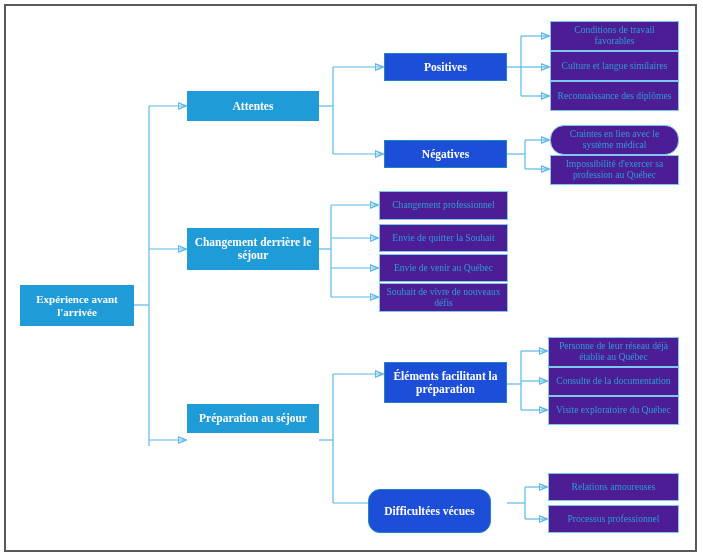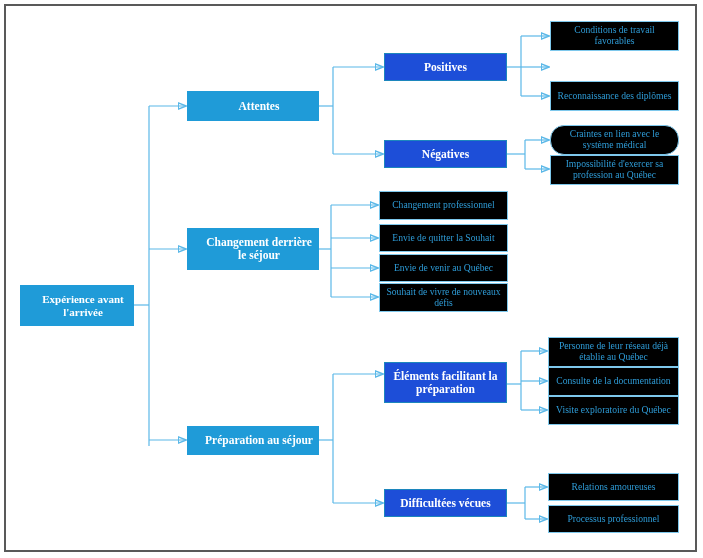--- a/index.html
+++ b/index.html
@@ -3,25 +3,25 @@
 <meta charset="utf-8">
 <style>
   html,body{margin:0;padding:0;background:#ffffff;}
   body{width:703px;height:558px;overflow:hidden;font-family:"Liberation Serif",serif;}
   #frame{position:absolute;left:4px;top:4px;width:693px;height:548px;
          border:2px solid #595959;background:#ffffff;box-sizing:border-box;}
   #canvas{position:absolute;left:0;top:0;width:689px;height:544px;}
   .node{position:absolute;box-sizing:border-box;display:flex;align-items:center;
         justify-content:center;text-align:center;line-height:1.12;}
   .lvl-main{background:#1F9BD8;border:1px solid #1F9BD8;color:#ffffff;
-            font-weight:bold;font-size:11.5px;padding-left:12px;}
+            font-weight:bold;font-size:11.5px;}
   .lvl-main.root{font-size:11px;}
   .lvl-sub{background:#1d4ed8;border:1px solid #1C86BD;color:#ffffff;
            font-weight:bold;font-size:11.5px;}
-  .leaf{background:#000000;border:1px solid #7EC8EC;color:#2E9BD6;font-size:9.6px;}
+  .leaf{background:#4c1d95;border:1px solid #7EC8EC;color:#2E9BD6;font-size:9.6px;}
   .node span{display:block;padding:0 4px;}
   svg.links{position:absolute;left:0;top:0;width:689px;height:544px;pointer-events:none;}
   svg.links path,svg.links line{stroke:#5BB8E8;stroke-width:1.2;fill:none;}
 </style>
 </head>
 <body>
 
 <div id="frame">
   <div id="canvas">
 
@@ -83,42 +83,45 @@
     </div>
 
     <div class="node lvl-main" style="left:181px;top:85px;width:132px;height:30px;">
       <span>Attentes</span>
     </div>
 
     <div class="node lvl-main" style="left:181px;top:222px;width:132px;height:42px;">
       <span>Changement derrière le séjour</span>
     </div>
 
-    <div class="node lvl-main" style="left:181px;top:420px;width:132px;height:29px;">
+    <div class="node lvl-main" style="left:181px;top:398px;width:132px;height:29px;">
       <span>Préparation au séjour</span>
     </div>
 
     <div class="node lvl-sub" style="left:378px;top:47px;width:123px;height:28px;">
       <span>Positives</span>
     </div>
 
     <div class="node lvl-sub" style="left:378px;top:134px;width:123px;height:28px;">
       <span>Négatives</span>
     </div>
 
     <div class="node lvl-sub" style="left:378px;top:356px;width:123px;height:41px;">
       <span>Éléments facilitant la préparation</span>
     </div>
 
-    <div class="node lvl-sub" style="left:378px;top:483px;width:123px;height:28px;">
+    <div class="node lvl-sub" style="left:362px;top:483px;width:123px;height:44px;border-radius:12px;">
       <span>Difficultées vécues</span>
     </div>
 
     <div class="node leaf" style="left:544px;top:15px;width:129px;height:30px;">
       <span>Conditions de travail favorables</span>
+    </div>
+    <div class="node leaf" style="left:544px;top:45px;width:129px;height:30px;">
+      <span>Culture et langue similaires</span>
     </div>
     <div class="node leaf" style="left:544px;top:75px;width:129px;height:30px;">
       <span>Reconnaissance des diplômes</span>
     </div>
 
     <div class="node leaf" style="left:544px;top:119px;width:129px;height:30px;border-radius:14px;">
       <span>Craintes en lien avec le système médical</span>
     </div>
     <div class="node leaf" style="left:544px;top:149px;width:129px;height:30px;">
       <span>Impossibilité d'exercer sa profession au Québec</span>

